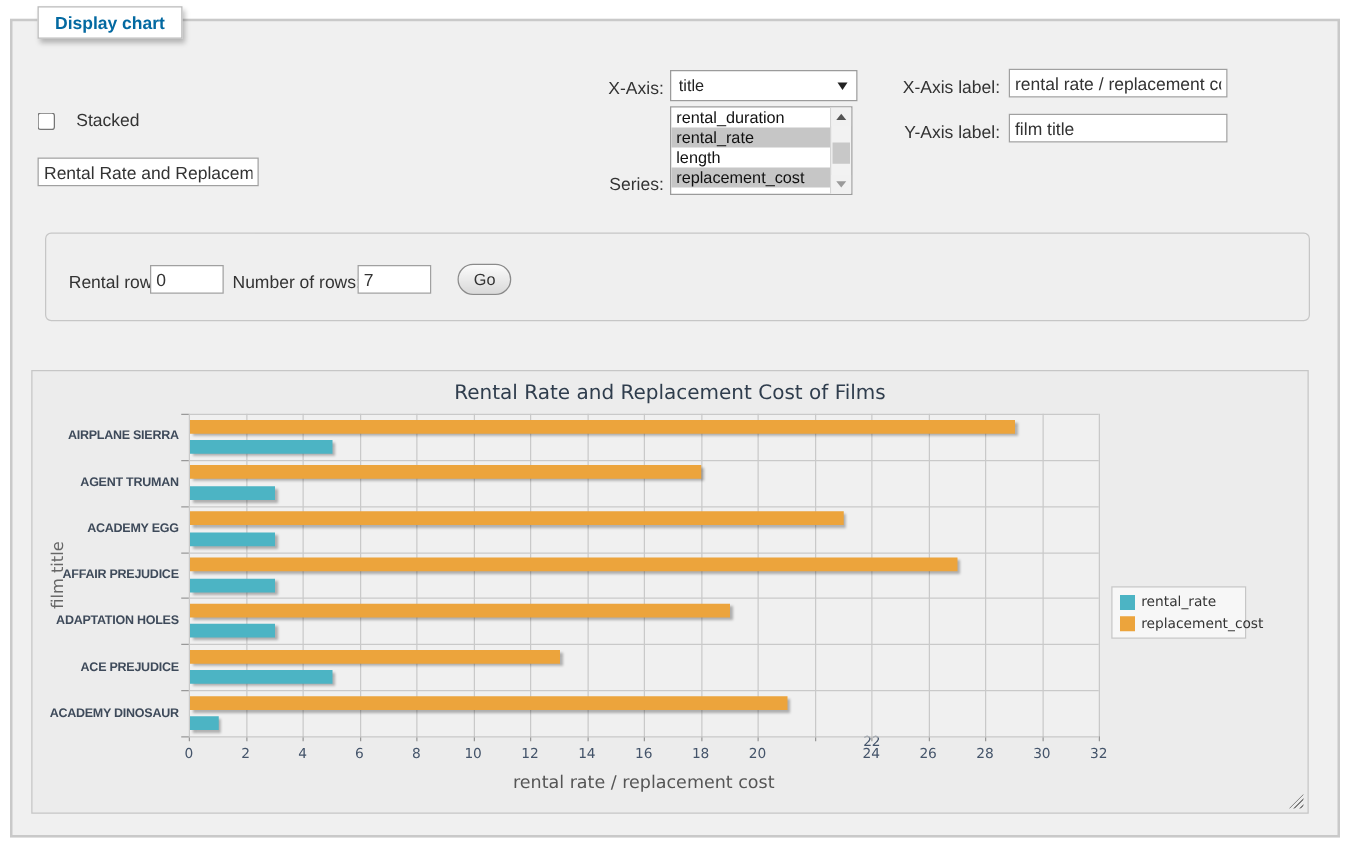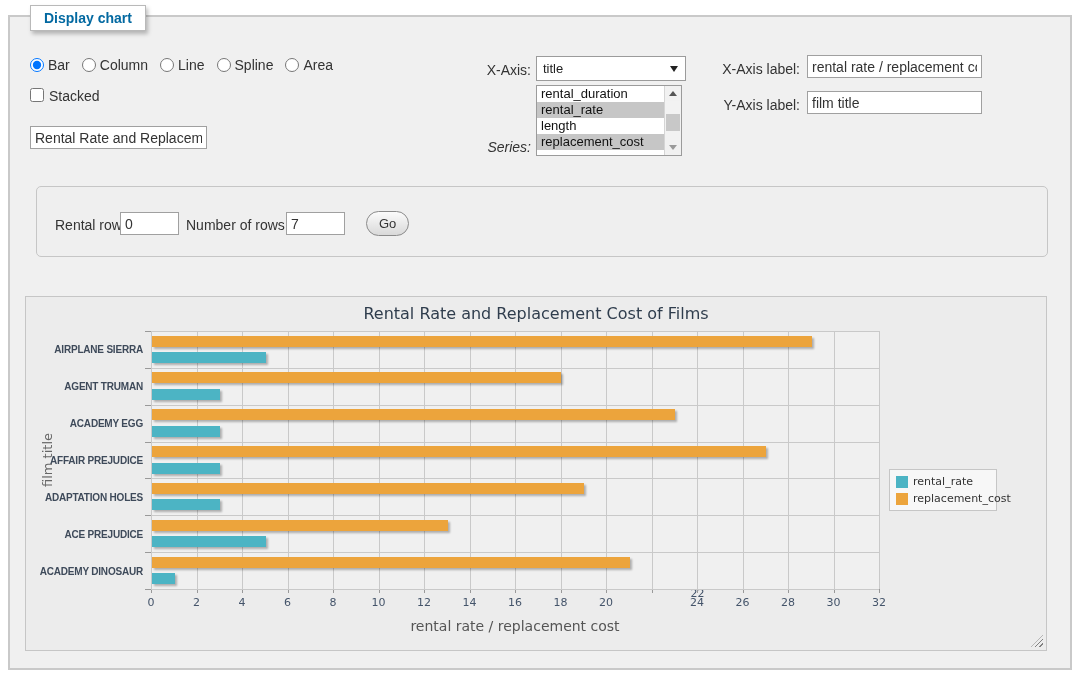--- a/index.html
+++ b/index.html
@@ -13,21 +13,21 @@
               border: 1px solid #b9b9b9; box-shadow: 2px 3px 4px rgba(0,0,0,0.25);
               padding: 4px 13px; font-size: 14px; font-weight: bold; color: #0369a1; z-index: 5; }
 
   label, .lbl { font-size: 14px; color: #333; }
   .abs { position: absolute; }
 
   
   .radio-row { position: absolute; left: 30px; top: 57px; display: flex; align-items: center; gap: 12px; }
   .radio-item { display: inline-flex; align-items: center; gap: 4px; font-size: 14px; color: #333; }
   .radio-item input { width: 14px; height: 14px; }
-  .stacked-row { position: absolute; left: 30px; top: 88px; display: inline-flex; align-items: flex-start; gap: 5px; }
+  .stacked-row { position: absolute; left: 30px; top: 88px; display: inline-flex; align-items: flex-end; gap: 17px; }
   .stacked-row input { width: 14px; height: 14px; }
 
   input[type="text"] { border: 1px solid #a0a0a0; background: #fff; font-size: 14px;
               color: #333; padding: 2px 4px; font-family: "Liberation Sans", sans-serif; }
 
   .title-input { position: absolute; left: 30px; top: 126px; width: 177px; height: 23px; white-space: nowrap; overflow: hidden; }
 
   .lbl-right { position: absolute; text-align: right; }
 
   
@@ -86,57 +86,35 @@
                background: repeating-linear-gradient(135deg, transparent 0 2px, #808080 2px 3px);
                clip-path: polygon(100% 0, 100% 100%, 0 100%); }
 </style>
 </head>
 <body>
 
 <div class="canvas">
   <div class="fieldset"></div>
   <div class="fieldset-legend">Display chart</div>
 
-  <div class="radio-row">
-      <label class="radio-item">
-        <input type="radio" name="charttype" checked="" style="">
-        <span>Bar</span>
-      </label>
-      <label class="radio-item">
-        <input type="radio" name="charttype" style="">
-        <span>Column</span>
-      </label>
-      <label class="radio-item">
-        <input type="radio" name="charttype" style="">
-        <span>Line</span>
-      </label>
-      <label class="radio-item">
-        <input type="radio" name="charttype" style="">
-        <span>Spline</span>
-      </label>
-      <label class="radio-item">
-        <input type="radio" name="charttype" style="">
-        <span>Area</span>
-      </label>
-    </div>
 
   <label class="stacked-row">
     <input type="checkbox" style="">
     <span>Stacked</span>
   </label>
 
   <input type="text" class="title-input" value="Rental Rate and Replacement Cost of Films" style="">
 
   <div class="lbl lbl-right" style="left:450px; top:62px; width:81px;">X-Axis:</div>
   <div class="select">
     <span>title</span>
     <span class="arrow"></span>
   </div>
 
-  <div class="lbl lbl-right" style="left:450px; top:139px; width:81px;font-style:italic;">Series:</div>
+  <div class="lbl lbl-right" style="left:450px; top:139px; width:81px;">Series:</div>
   <div class="listbox">
     <div class="opts">
         <div class="opt">rental_duration</div>
         <div class="opt sel">rental_rate</div>
         <div class="opt">length</div>
         <div class="opt sel">replacement_cost</div>
       </div>
     <div class="scrollbar">
       <div class="sb-btn">
           <span class="tri-up"></span>

